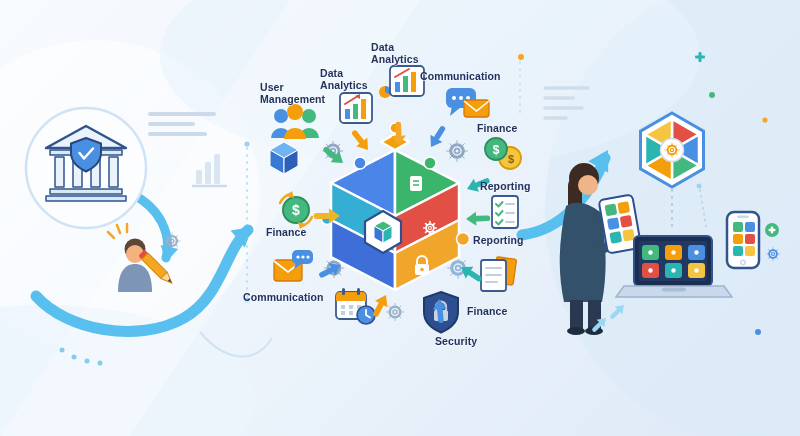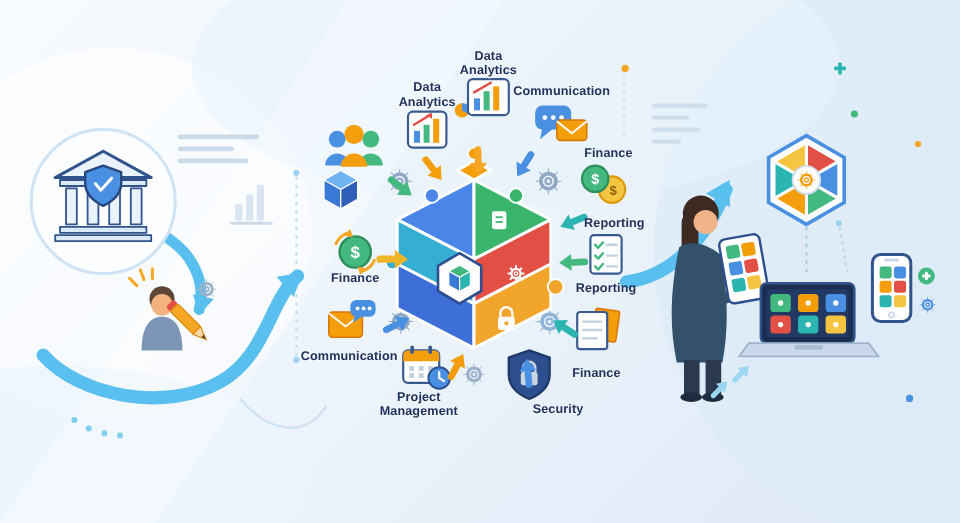--- a/index.html
+++ b/index.html
@@ -2,21 +2,21 @@
 <html><head>
 <meta charset="utf-8">
 <style>
   *{margin:0;padding:0;box-sizing:border-box}
   html,body{background:#e6eef7}
   .stage{position:relative;width:800px;height:436px;overflow:hidden;
          background:linear-gradient(135deg,#f8fbfe 0%,#ecf3fb 50%,#dde9f6 100%);
          font-family:"Liberation Sans",sans-serif}
   .stage svg{position:absolute;left:0;top:0}
   .label{position:absolute;font:700 10.5px/1.18 "Liberation Sans",sans-serif;
-         color:#23325c;text-align:center;letter-spacing:.1px;
+         color:#23325c;text-align:left;letter-spacing:.1px;
          text-shadow:0 1px 0 rgba(255,255,255,.65)}
 </style>
 </head>
 <body>
 
 <div class="stage">
 
 <svg width="800" height="436" viewBox="0 0 800 436">
   <defs>
     <g id="gear8" fill="none" stroke-linecap="round">
@@ -399,25 +399,25 @@
   </g>
 
   <g>
     <circle cx="772" cy="230" r="7" fill="#43b97f"></circle>
     <rect x="768.5" y="228.8" width="7" height="2.4" rx="1" fill="#ffffff"></rect>
     <rect x="770.8" y="226.5" width="2.4" height="7" rx="1" fill="#ffffff"></rect>
     <use href="#gear8" transform="translate(773,254) scale(0.55)" stroke="#4a90e2"></use>
   </g>
 </svg>
 
+<div class="label" style="left:260px;top:81px;width:80px">User Management</div>
 <div class="label" style="left:320px;top:67px;width:72px">Data Analytics</div>
 <div class="label" style="left:371px;top:41px;width:72px">Data Analytics</div>
 <div class="label" style="left:420px;top:70px;width:96px">Communication</div>
 <div class="label" style="left:477px;top:122px;width:60px">Finance</div>
 <div class="label" style="left:480px;top:180px;width:64px">Reporting</div>
 <div class="label" style="left:473px;top:234px;width:64px">Reporting</div>
 <div class="label" style="left:467px;top:305px;width:60px">Finance</div>
 <div class="label" style="left:435px;top:335px;width:60px">Security</div>
-<div class="label" style="left:308px;top:325px;width:82px">Project Management</div>
 <div class="label" style="left:243px;top:291px;width:96px">Communication</div>
 <div class="label" style="left:266px;top:226px;width:60px">Finance</div>
 
 </div>
 
 </body></html>

